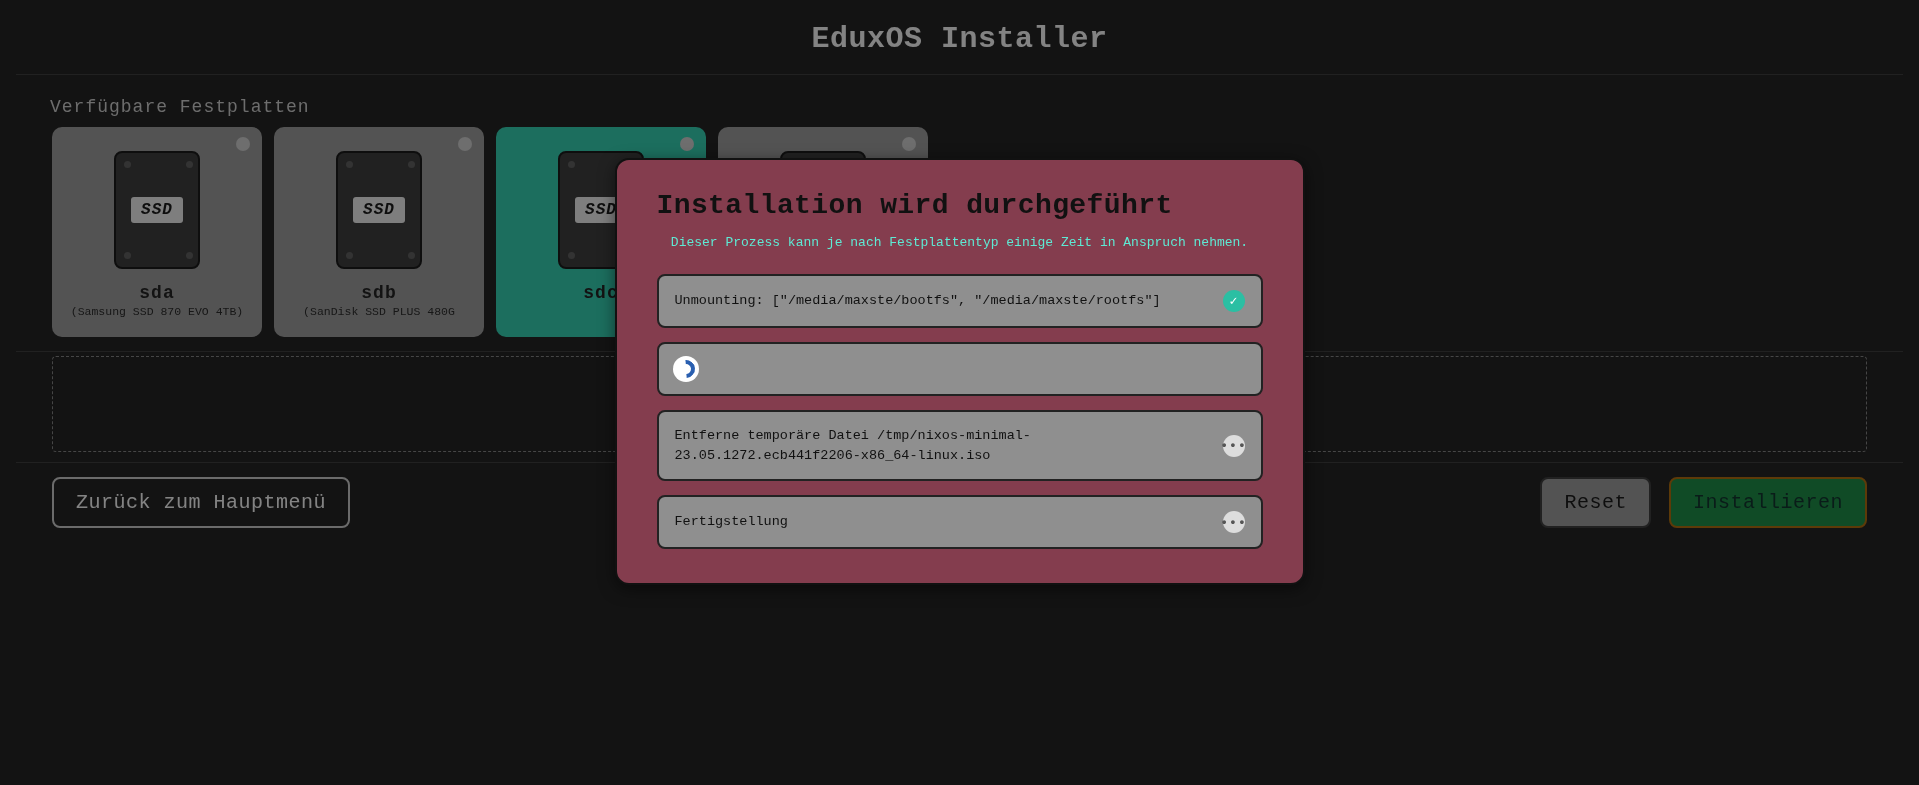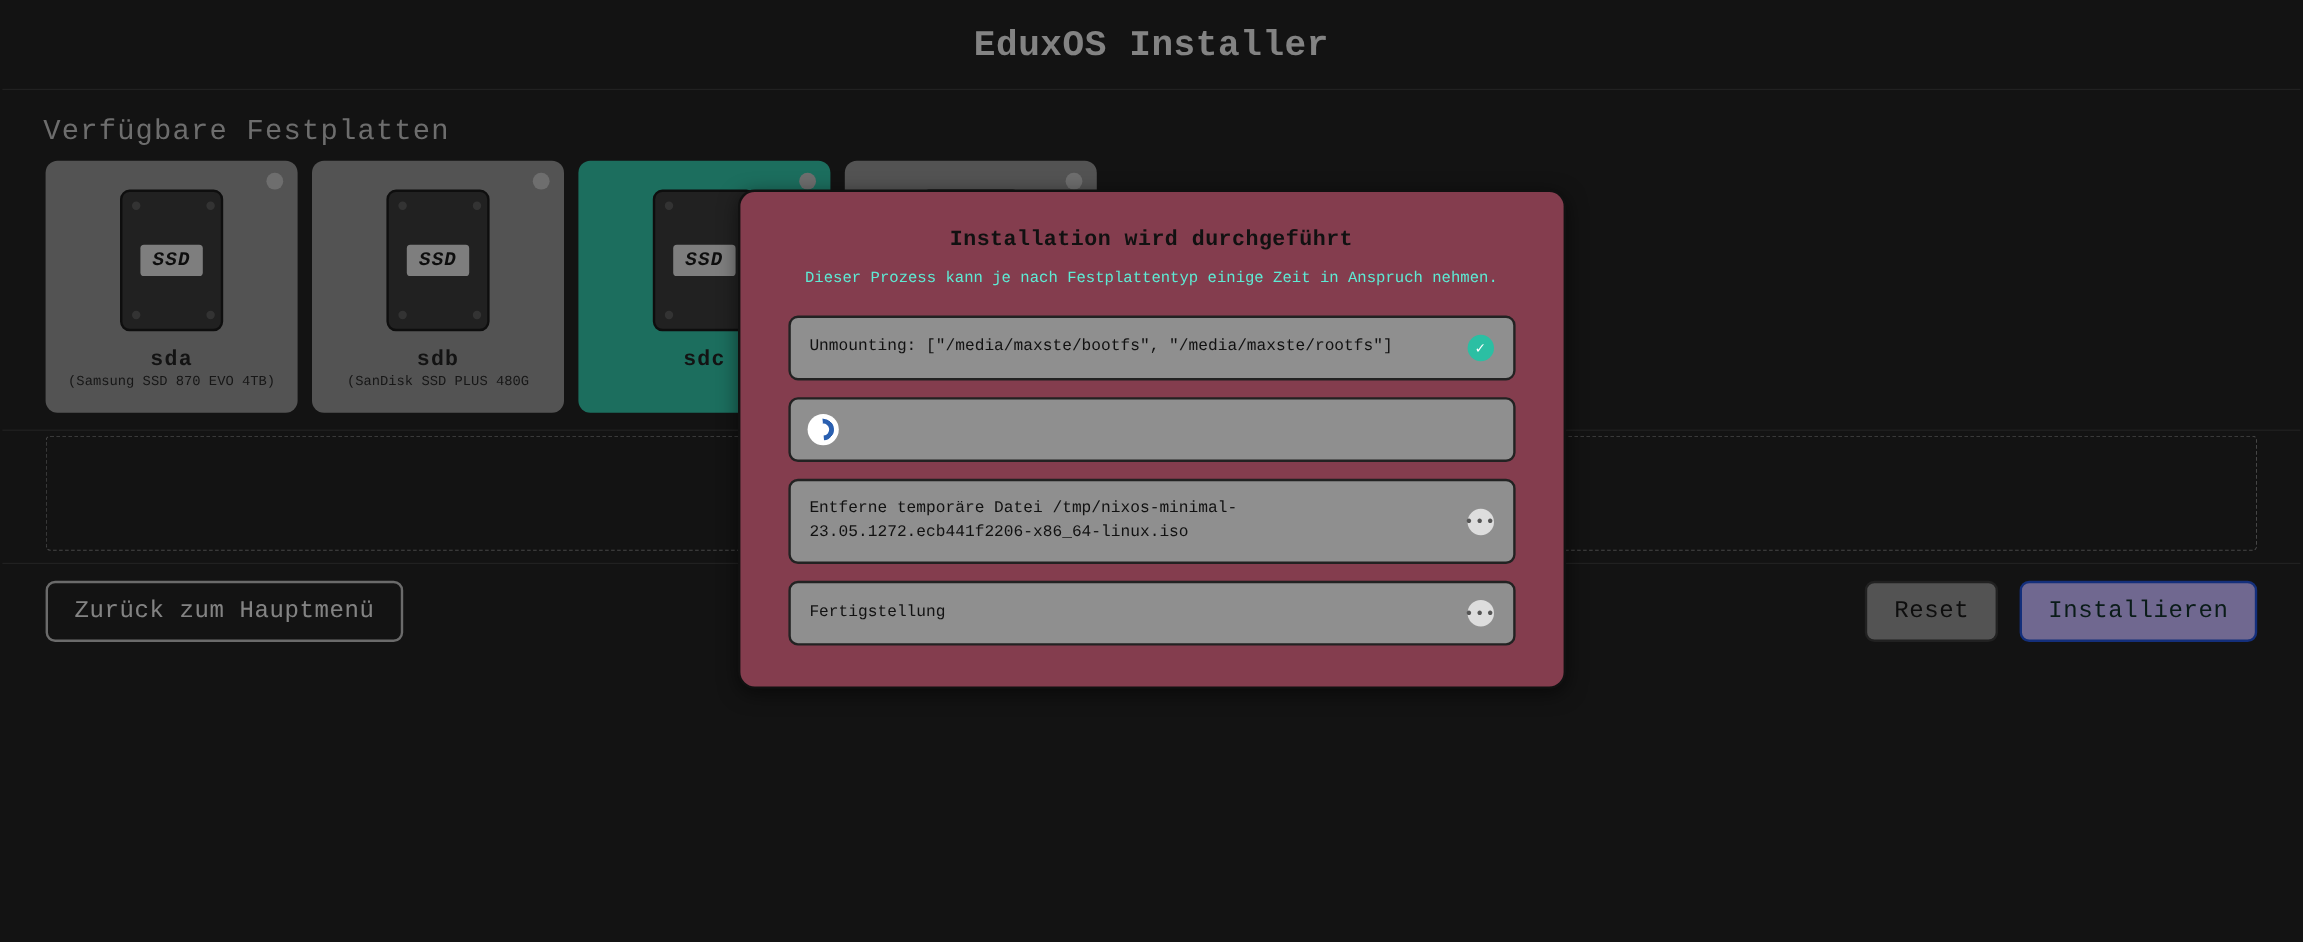--- a/index.html
+++ b/index.html
@@ -8,35 +8,35 @@
     background: #1a1a1a;
     color: #ccc;
     font-family: "Courier New", ui-monospace, monospace;
     font-size: 14px;
     overflow: hidden;
   }
   .page {
     width: 1919px;
     height: 785px;
     position: relative;
-    padding: 0 2px;
+    padding: 0 16px;
   }
   .title-bar {
     text-align: center;
     padding: 22px 0 18px 0;
     border-bottom: 1px solid #333;
   }
   .title-bar h1 {
     font-size: 30px;
     font-weight: 700;
     color: #e6e6e6;
     letter-spacing: 0.5px;
   }
   .section-header {
-    font-size: 24px;
+    font-size: 18px;
     color: #bdbdbd;
     letter-spacing: 1px;
     padding: 22px 34px 10px 34px;
     font-weight: 400;
   }
   .section-header .optional { font-style: italic; }
   .divider { border-top: 1px solid #333; margin: 0 0; }
 
   .disks-row {
     display: flex;
@@ -139,22 +139,22 @@
     background: transparent;
     color: #e6e6e6;
     border: 2px solid #bbb;
   }
   .btn-gray {
     background: #8f8f8f;
     border: 2px solid #333;
     color: #111;
   }
   .btn-green {
-    background: #c4b5fd;
-    border: 2px solid #1d4ed8;
+    background: #15803d;
+    border: 2px solid #a16207;
     color: #0a2a25;
   }
   .footer-right { display: flex; gap: 18px; }
 
   
   .overlay {
     position: absolute;
     inset: 0;
     background: rgba(10,10,10,0.45);
     display: flex;
@@ -164,22 +164,22 @@
   }
   .modal {
     width: 690px;
     background: #843d4e;
     border: 2px solid #111;
     border-radius: 14px;
     padding: 30px 40px 34px 40px;
     box-shadow: 0 4px 16px rgba(0,0,0,0.5);
   }
   .modal h2 {
-    text-align: center;
-    font-size: 18px;
+    text-align: left;
+    font-size: 28px;
     color: #111;
     font-weight: 700;
     margin-bottom: 14px;
     letter-spacing: 0.4px;
   }
   .modal p.sub {
     text-align: center;
     font-size: 13px;
     color: #5eead4;
     margin-bottom: 24px;

